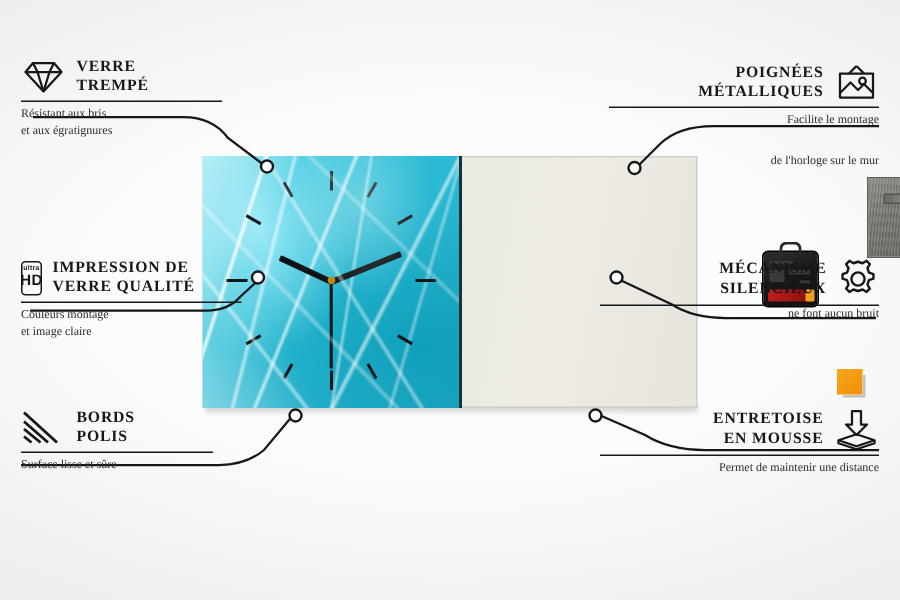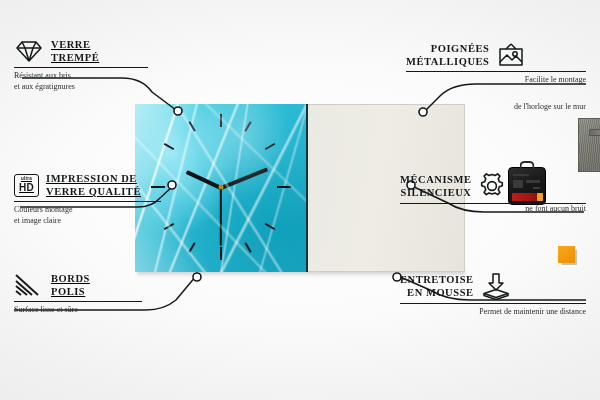--- a/index.html
+++ b/index.html
@@ -121,27 +121,27 @@
     font-weight: bold; color: #15181a;
     font-size: 10.5px; letter-spacing: .55px; line-height: 13px;
     font-family: "Liberation Serif", serif;
   }
   .f-rule { height: 1px; background: #15181a; margin-top: 3px; }
   .f-desc {
     font-size: 8px; color: #2a2d30; line-height: 10.5px;
     margin-top: 3px; font-family: "Liberation Serif", serif;
   }
   .f-head { display: flex; align-items: center; gap: 7px; }
-  .f-left .f-head { justify-content: flex-start; text-decoration: underline; }
-  .f-right .f-head { }
+  .f-left .f-head { justify-content: flex-start; }
+  .f-right .f-head { justify-content: flex-end; }
   .f-right .f-title, .f-right .f-desc { text-align: right; }
   .ico { flex: 0 0 auto; display: block; }
   
   .hd-box {
-    width: 25px; height: 23px; border: 1.6px solid #15181a; border-radius: 3px;
+    width: 14px; height: 23px; border: 1.6px solid #15181a; border-radius: 3px;
     display: flex; flex-direction: column; align-items: center; justify-content: center;
     font-family: "Liberation Sans", sans-serif; line-height: 1;
   }
   .hd-ultra { font-size: 4.6px; font-weight: bold; letter-spacing: .2px; color: #15181a; }
   .hd-main { font-size: 10px; font-weight: bold; letter-spacing: .3px; color: #15181a; margin-top: 1px; }
   svg { display: block; overflow: visible; }
   #leaders { position: absolute; inset: 0; pointer-events: none; }
 </style>
 </head>
 <body>

